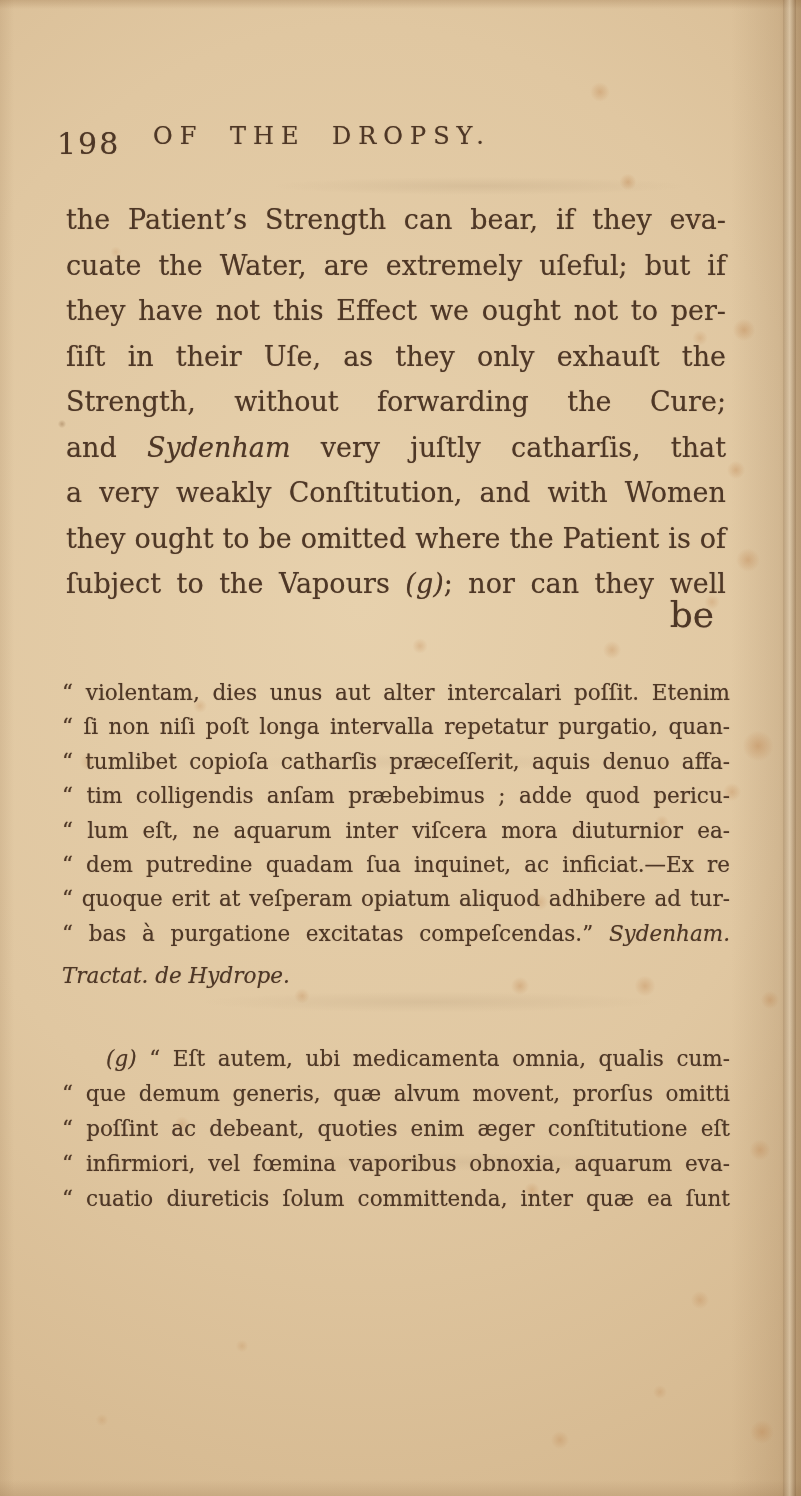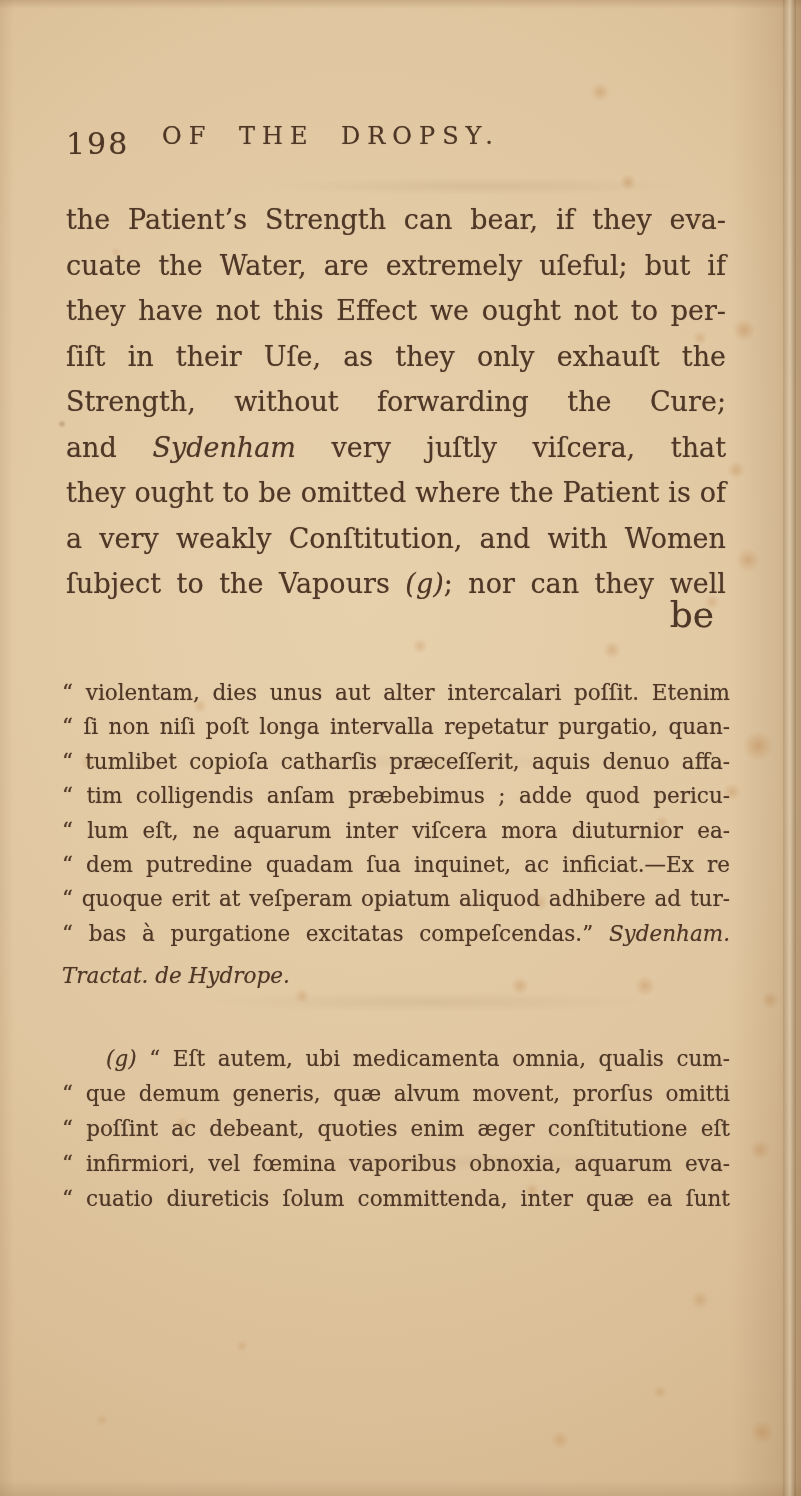--- a/index.html
+++ b/index.html
@@ -72,21 +72,21 @@
     position: absolute; top: 0; left: 783px; width: 13px; height: 1496px;
     background: linear-gradient(90deg,
       rgba(92,62,32,0.16) 0%,
       rgba(248,236,212,0.42) 52%,
       rgba(104,72,40,0.26) 100%);
     pointer-events: none;
   }
 
   .ink { text-shadow: 0 0 0.8px rgba(78,55,38,0.55); }
 
-  .header { position: absolute; top: 122px; left: 12px; width: 678px; height: 52px; }
+  .header { position: absolute; top: 122px; left: 3px; width: 678px; height: 52px; }
   .pagenum {
     position: absolute; left: 54px; top: 4px;
     font-size: 30px; letter-spacing: 2px;
     font-feature-settings: "onum" 1;
   }
   .running-title {
     position: absolute; left: 150px; top: 0;
     font-size: 24px; letter-spacing: 7px; word-spacing: 12px;
   }
 
@@ -121,23 +121,23 @@
     <span class="pagenum">198</span>
     <span class="running-title">OF THE DROPSY.</span>
   </div>
 
   <div class="main-text ink">
       <div class="line"><span>the Patient’s Strength can bear, if they eva-</span></div>
       <div class="line"><span>cuate the Water, are extremely uſeful; but if</span></div>
       <div class="line"><span>they have not this Effect we ought not to per-</span></div>
       <div class="line"><span>ſiſt in their Uſe, as they only exhauſt the</span></div>
       <div class="line"><span>Strength, without forwarding the Cure;</span></div>
-      <div class="line"><span>and </span><span class="it">Sydenham</span><span> very juſtly viſcera, that</span></div>
+      <div class="line"><span>and </span><span class="it">Sydenham</span><span> very juſtly catharſis, that</span></div>
+      <div class="line"><span>a very weakly Conſtitution, and with Women</span></div>
       <div class="line"><span>they ought to be omitted where the Patient is of</span></div>
-      <div class="line"><span>a very weakly Conſtitution, and with Women</span></div>
       <div class="line"><span>ſubject to the Vapours </span><span class="it">(g)</span><span>; nor can they well</span></div>
     </div>
 
   <div class="catchword catchword-main ink">be</div>
 
   <div class="footnote fn-a ink">
       <div class="line"><span>“ violentam, dies unus aut alter intercalari poſſit. Etenim</span></div>
       <div class="line"><span>“ ſi non niſi poſt longa intervalla repetatur purgatio, quan-</span></div>
       <div class="line"><span>“ tumlibet copioſa catharſis præceſſerit, aquis denuo affa-</span></div>
       <div class="line"><span>“ tim colligendis anſam præbebimus ; adde quod pericu-</span></div>

